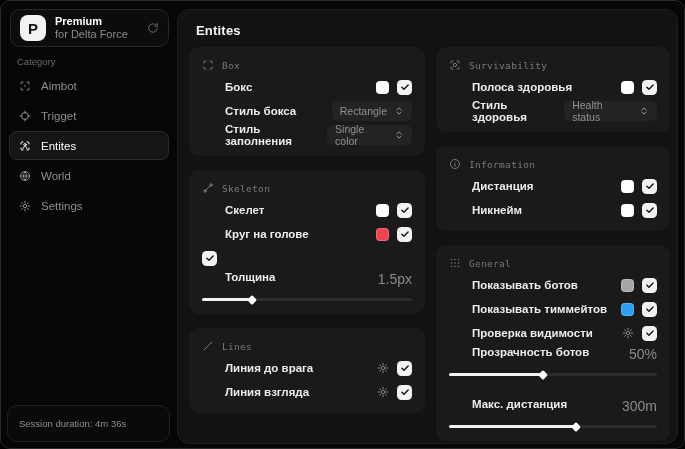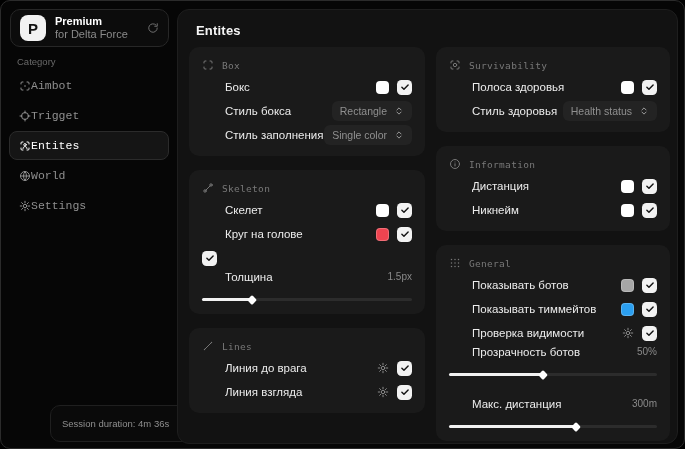--- a/index.html
+++ b/index.html
@@ -14,54 +14,54 @@
   .brand{position:absolute;left:9px;top:8px;width:159px;height:38px;border:1px solid #272727;background:#0c0c0c;
     border-radius:10px;display:flex;align-items:center;gap:9px;padding:0 9px;box-sizing:border-box;}
   .logo{width:26px;height:26px;background:#f2f2f2;border-radius:8px;color:#141414;font-weight:700;
     display:flex;align-items:center;justify-content:center;font-size:15px;flex:0 0 auto;}
   .brand-text{flex:1;line-height:1.2;}
   .brand-title{color:#ffffff;font-size:11px;font-weight:700;}
   .brand-sub{color:#8b8b8b;font-size:11px;}
   .brand-action{color:#6f6f6f;}
   .category{position:absolute;left:16px;top:55px;font-size:9.5px;color:#696969;text-align:right;}
   .nav{position:absolute;left:8px;top:70px;width:160px;display:flex;flex-direction:column;gap:1px;}
-  .nav-item{height:27px;display:flex;align-items:center;gap:0;padding:0 9px;border-radius:8px;
-    color:#8f8f8f;font-size:11.5px;border:1px solid transparent;cursor:pointer;font-family:Liberation Mono, monospace;}
+  .nav-item{height:27px;display:flex;align-items:center;gap:10px;padding:0 9px;border-radius:8px;
+    color:#8f8f8f;font-size:11.5px;border:1px solid transparent;cursor:pointer;}
   .nav-item.active{color:#ffffff;background:#151515;border-color:#2b2b2b;}
   .nav-item .icon{color:inherit;}
   .session{position:absolute;left:6px;bottom:6px;width:163px;height:37px;border:1px solid #1f1f1f;background:#0a0a0a;
-    border-radius:10px;display:flex;align-items:center;padding:0 11px;box-sizing:border-box;color:#8f8f8f;font-size:9.5px;margin-left:43px;}
+    border-radius:10px;display:flex;align-items:center;padding:0 11px;box-sizing:border-box;color:#8f8f8f;font-size:9.5px;}
 
   
   .main{position:absolute;left:176px;top:8px;width:501px;height:435px;background:#121212;
     border:1px solid #1e1e1e;border-radius:12px;box-sizing:border-box;}
   .main-title{position:absolute;left:18px;top:13px;color:#f5f5f5;font-weight:700;font-size:13px;letter-spacing:.2px;}
   .col{position:absolute;top:37px;display:flex;flex-direction:column;gap:14px;}
   .col-0{left:11px;width:236px;}
   .col-1{left:258px;width:234px;}
   .card{background:#1a1a1a;border-radius:10px;padding:8px 13px 9px;box-sizing:border-box;}
   .card-head{display:flex;align-items:center;gap:8px;color:#787878;height:20px;
     font-family:"DejaVu Sans Mono",monospace;font-size:9.5px;letter-spacing:.3px;}
   .row{height:24px;display:flex;align-items:center;justify-content:space-between;}
-  .row-label{color:#ececec;font-size:11.5px;font-weight:400;padding-left:23px;}
+  .row-label{color:#ececec;font-size:11.5px;font-weight:700;padding-left:23px;}
   .row.disabled .row-label{color:#565656;}
   .controls{display:flex;align-items:center;gap:8px;}
   .swatch{width:13px;height:13px;border-radius:4px;box-sizing:border-box;border:1px solid rgba(255,255,255,.22);cursor:pointer;}
   .checkbox{width:15px;height:15px;border-radius:4.5px;display:flex;align-items:center;justify-content:center;
     box-sizing:border-box;cursor:pointer;}
   .checkbox.checked{background:#f2f2f2;}
   .checkbox.unchecked{border:1.5px solid #d6d6d6;background:transparent;}
   .gear-btn{color:#8a8a8a;cursor:pointer;}
   .select{height:20px;background:#232323;border-radius:6px;display:flex;align-items:center;gap:7px;
     padding:0 8px;color:#909090;font-size:10.5px;cursor:pointer;}
   .select .icon{color:#9a9a9a;}
   .slider-block{padding-top:1px;}
   .slider-block.spaced{margin-top:21px;}
   .slider-head{height:22px;display:flex;align-items:flex-start;justify-content:space-between;}
-  .slider-value{color:#8a8a8a;font-size:10px;}
+  .slider-value{color:#8a8a8a;font-size:14px;}
   .track{position:relative;height:3px;background:#2c2c2c;border-radius:2px;margin:5px 0 4px;cursor:pointer;}
   .fill{position:absolute;left:0;top:0;bottom:0;background:#f2f2f2;border-radius:2px;}
   .thumb{position:absolute;top:50%;width:7px;height:7px;background:#ffffff;border-radius:1.5px;
     transform:translate(-50%,-50%) rotate(45deg);cursor:grab;}
 </style>
 </head>
 <body>
 
 <div class="window">
 

